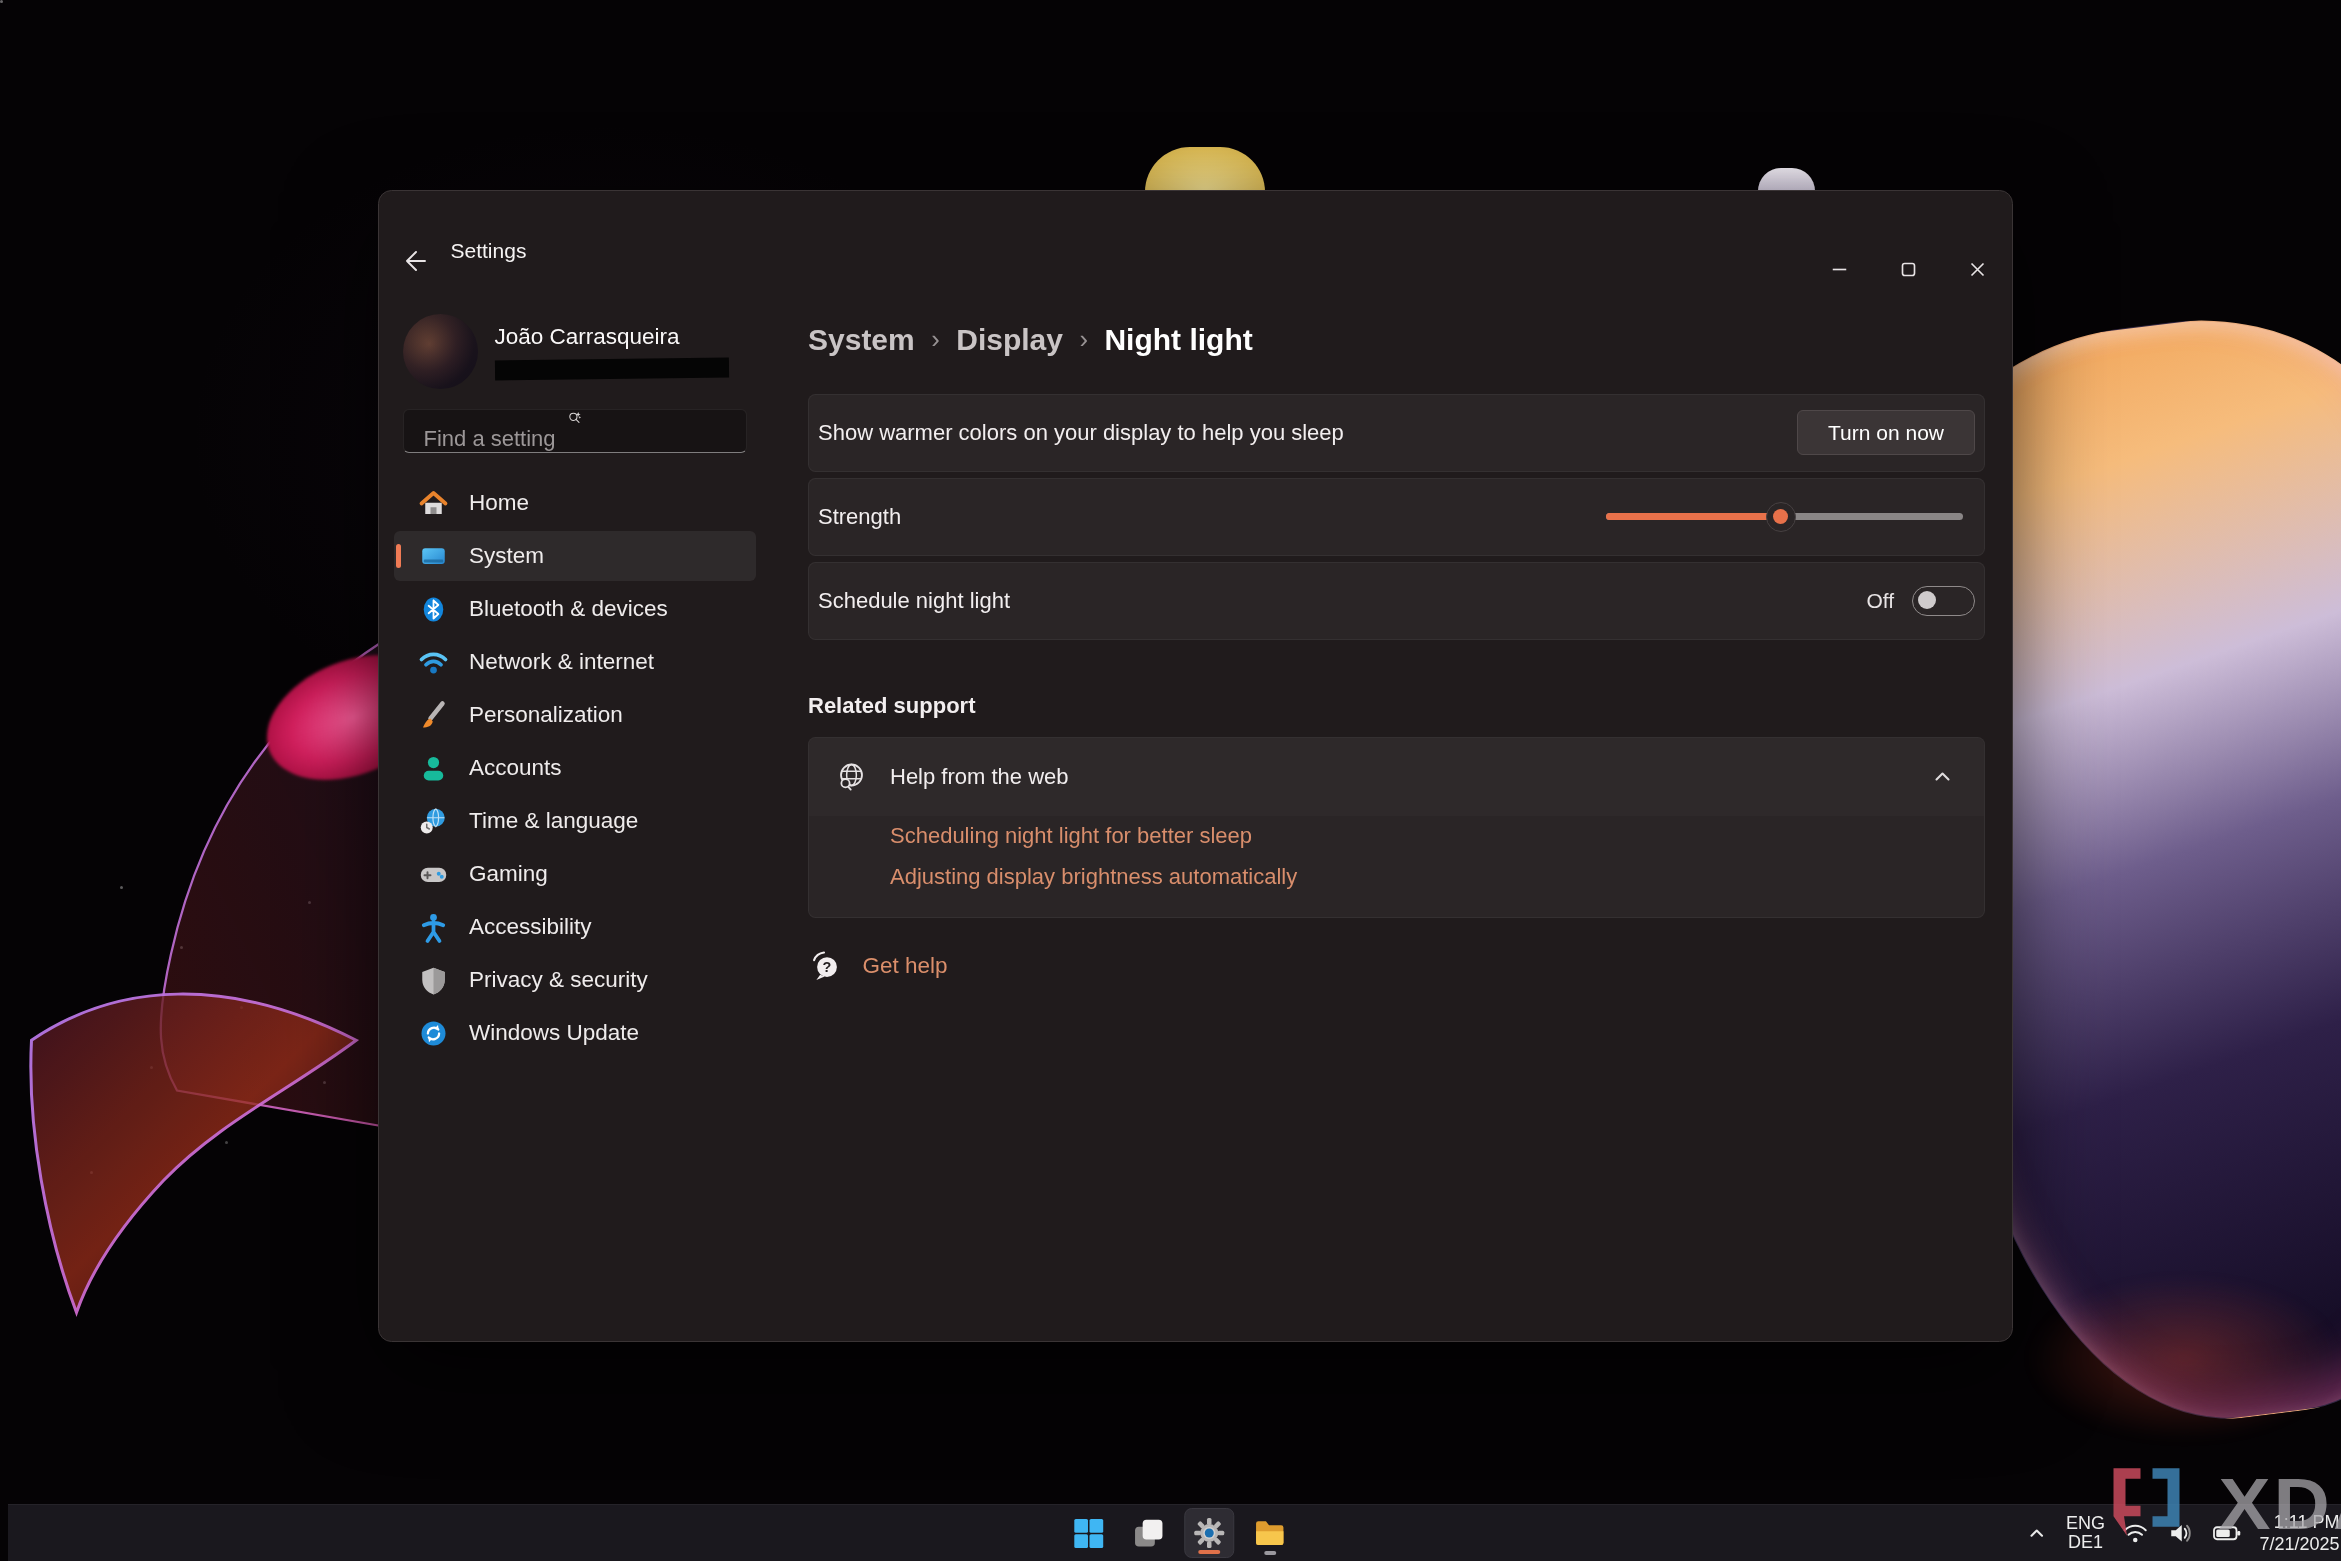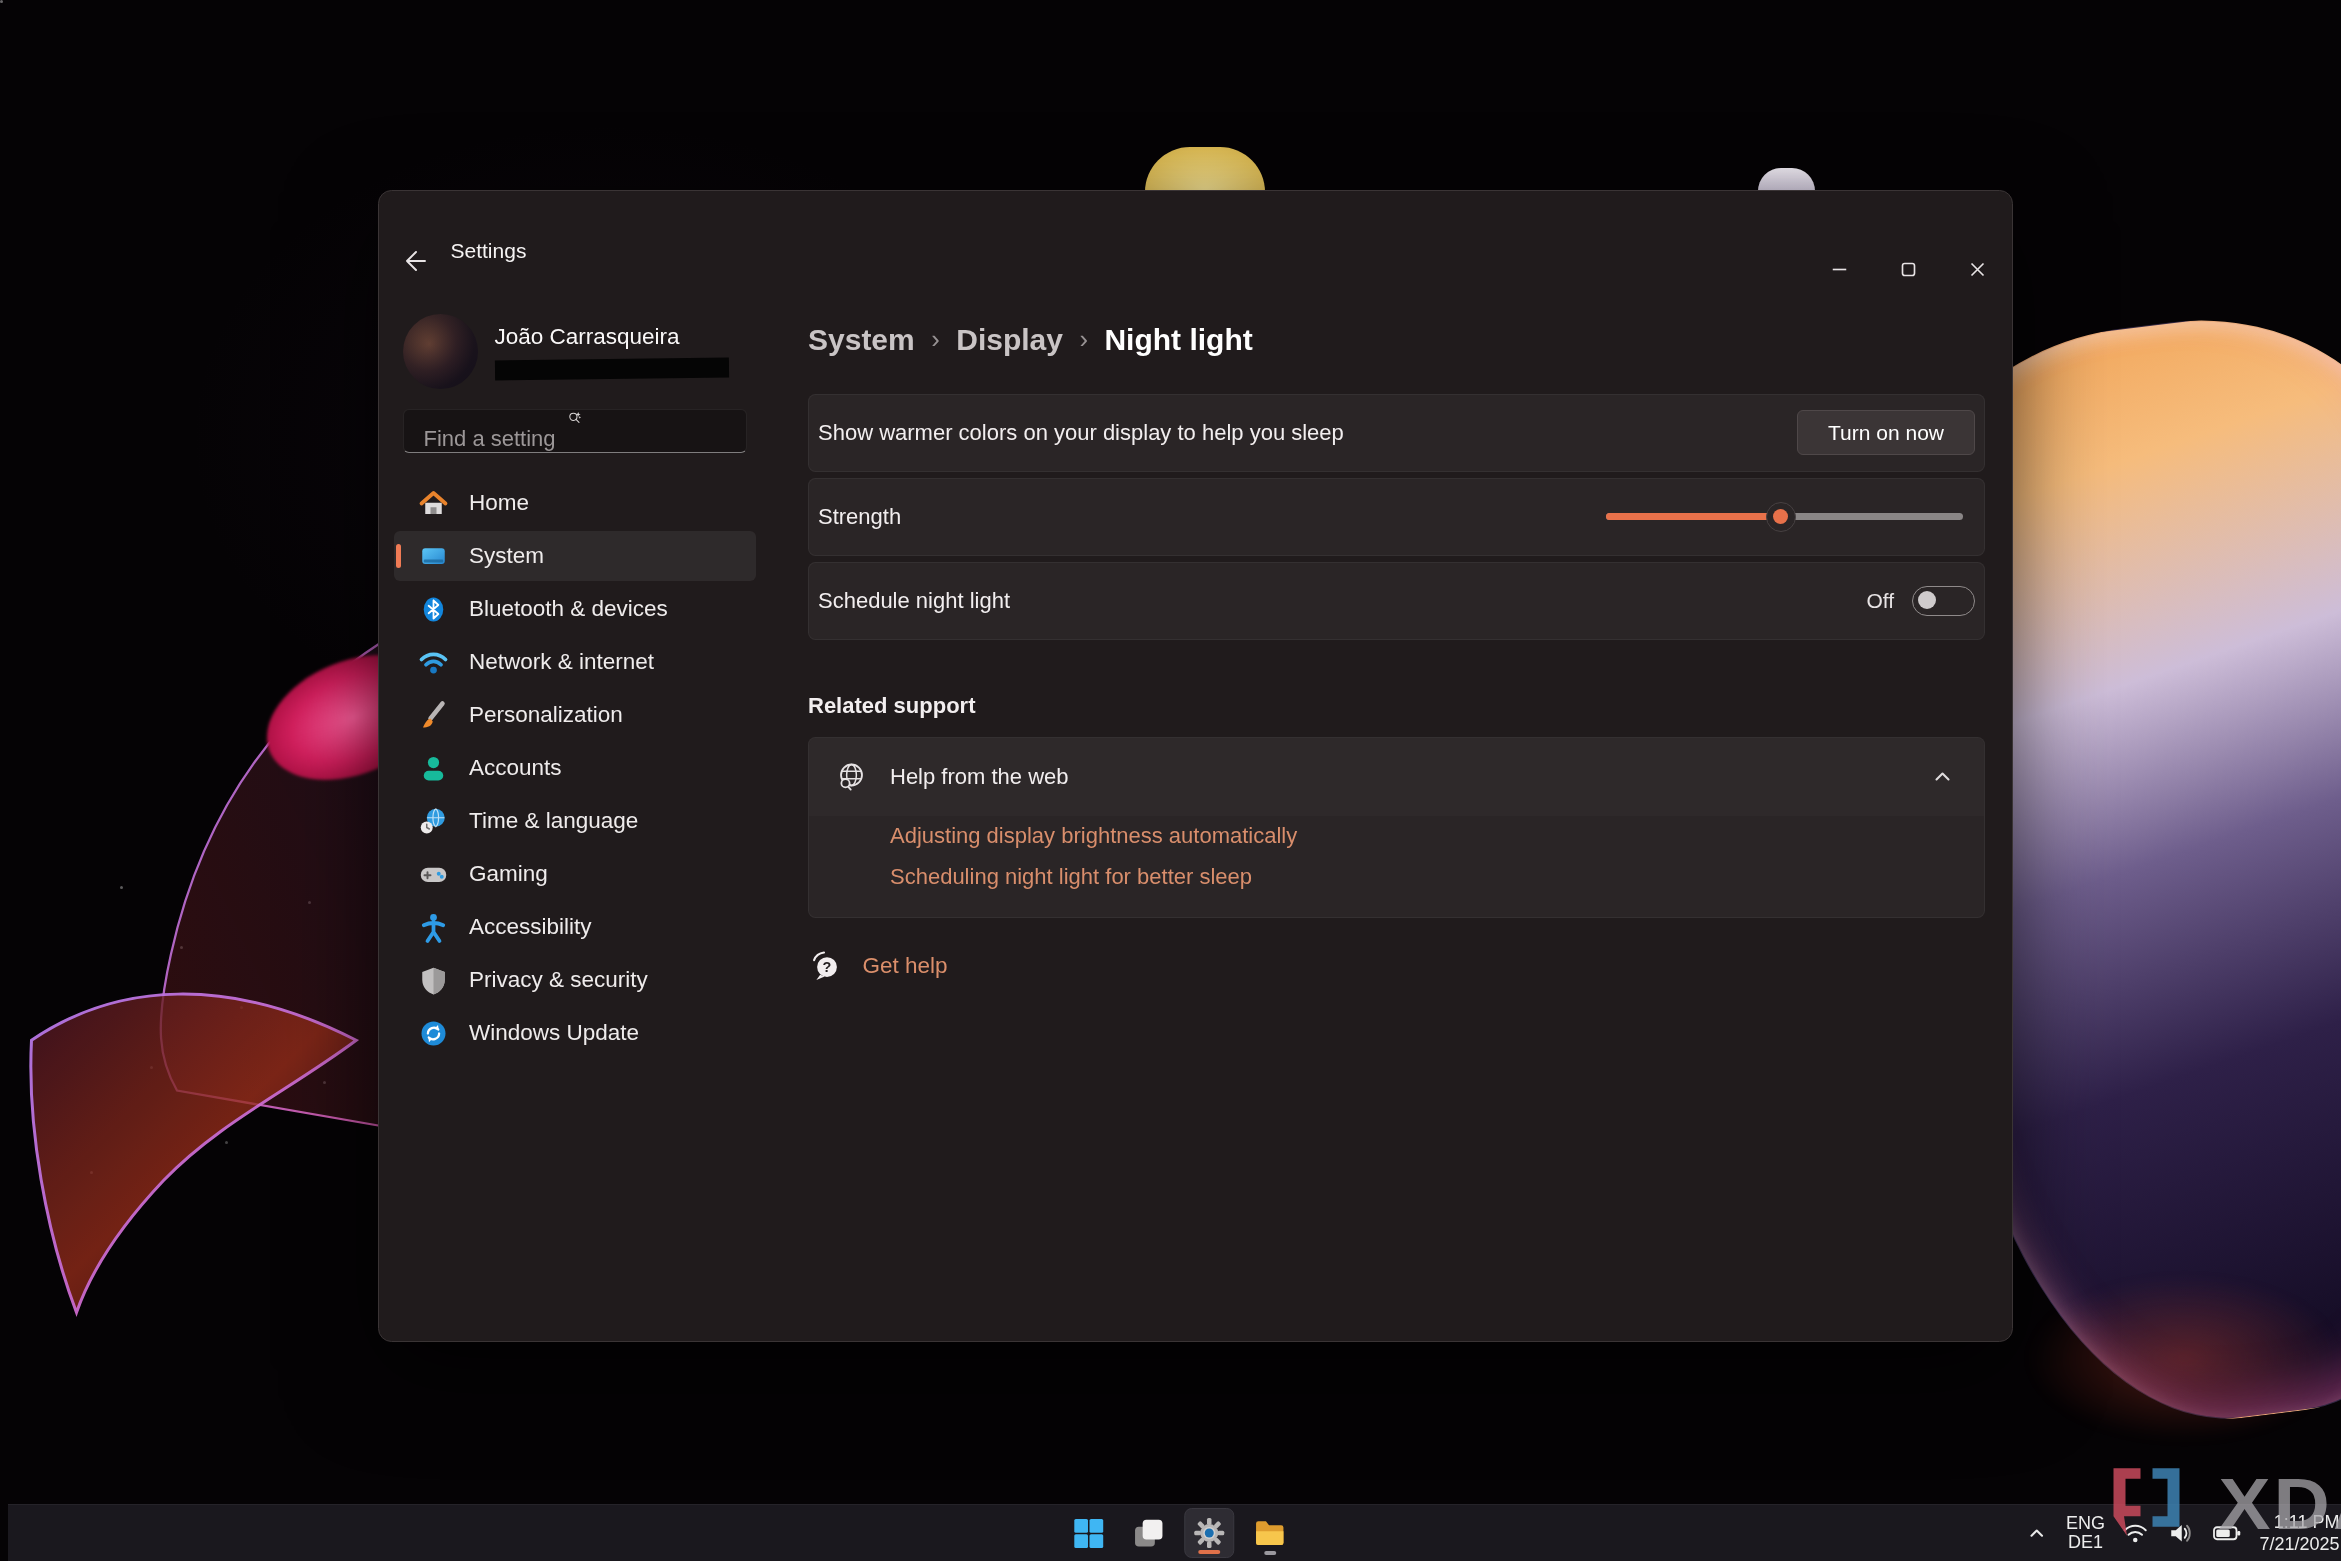--- a/index.html
+++ b/index.html
@@ -340,22 +340,22 @@
               <circle cx="14" cy="31" r="5.5" stroke="#E6E2E3" stroke-width="2.4" fill="#2A2526"></circle>
               <path d="M17.5 35.5 L21 39.5" stroke="#E6E2E3" stroke-width="2.4" stroke-linecap="round"></path>
             </svg>
           <span>Help from the web</span>
           <span class="spacer"></span>
           <svg width="33" height="33" viewBox="0 0 44 44">
               <path d="M14 26 L22 18 L30 26" stroke="#E0DCDD" stroke-width="2.8" fill="none" stroke-linecap="round" stroke-linejoin="round"></path>
             </svg>
         </div>
         <div class="exp-body">
+          <a class="weblink" href="#">Scheduling night light for better sleep</a>
           <a class="weblink" href="#">Adjusting display brightness automatically</a>
-          <a class="weblink" href="#">Scheduling night light for better sleep</a>
         </div>
       </div>
 
       <div class="gethelp">
         <svg width="35" height="35" viewBox="0 0 46 46">
             <path d="M8 16 A 16 15 0 0 1 21 6" stroke="#F2EEEF" stroke-width="2.8" fill="none" stroke-linecap="round"></path>
             <circle cx="25" cy="25" r="13" fill="#F2EEEF"></circle>
             <path d="M16 35 L11 42 L22 37.5 Z" fill="#F2EEEF"></path>
             <text x="25" y="32" text-anchor="middle" font-size="19" font-weight="bold" fill="#241F20">?</text>
           </svg>

